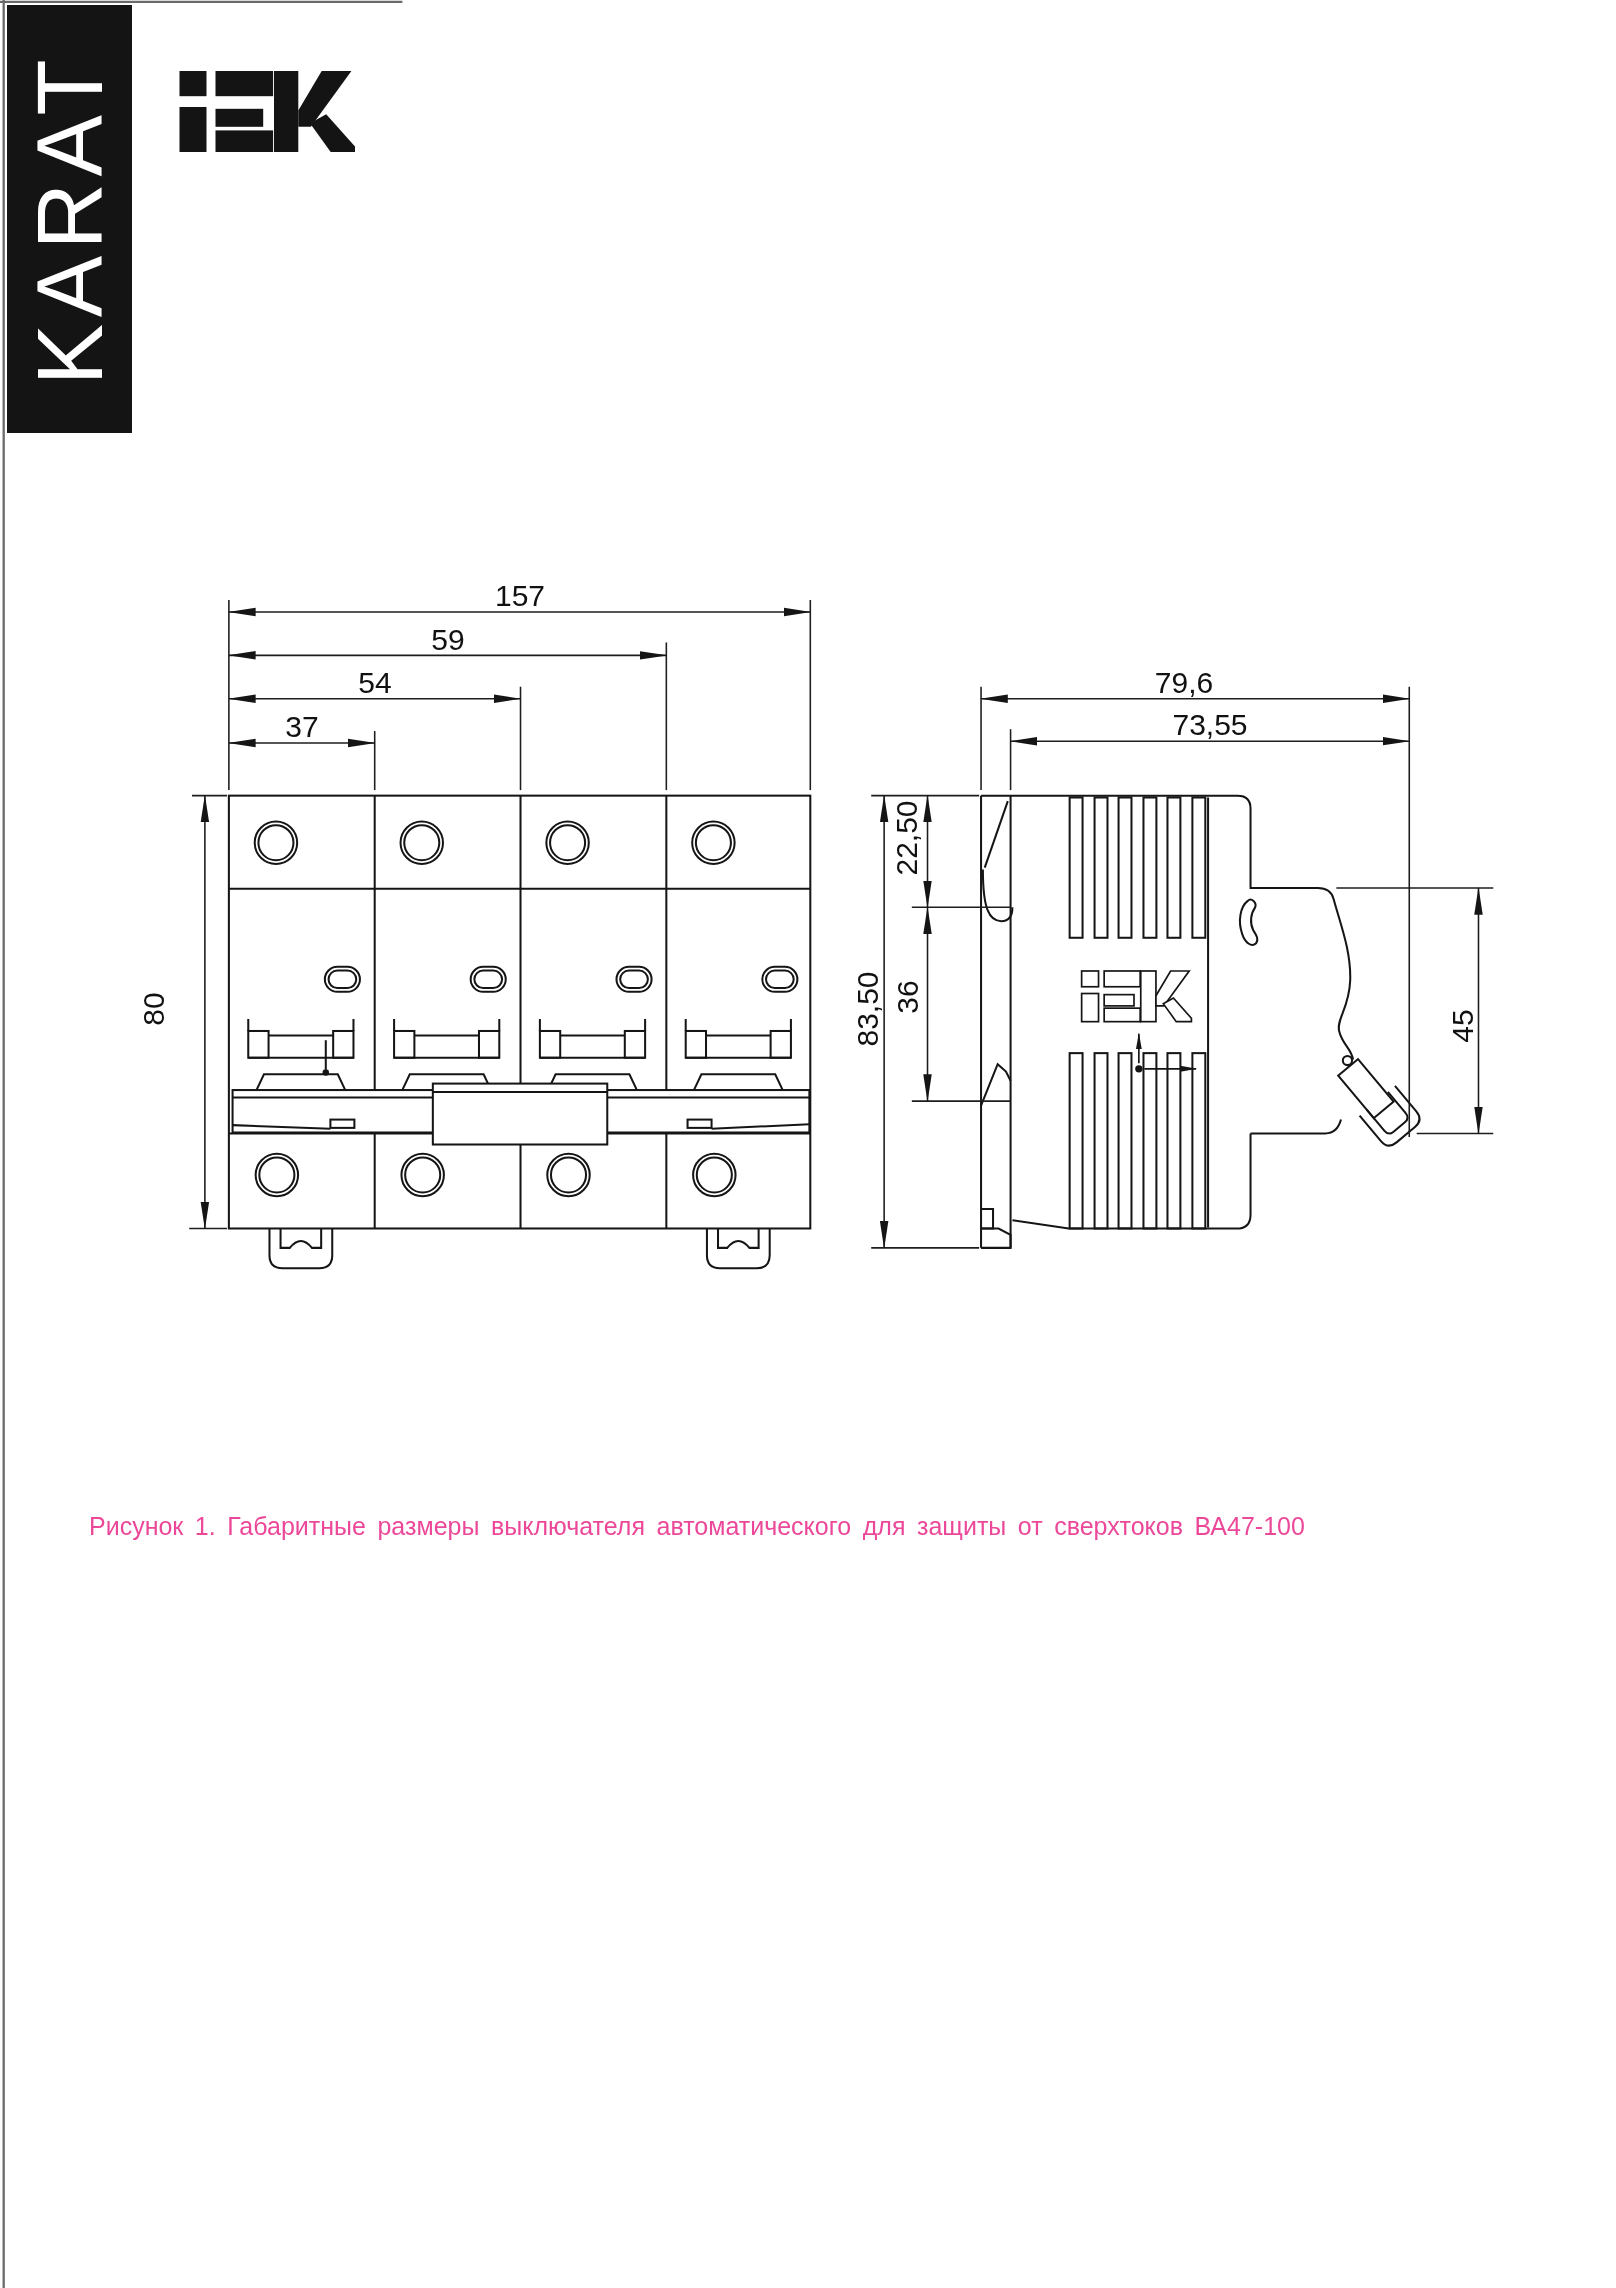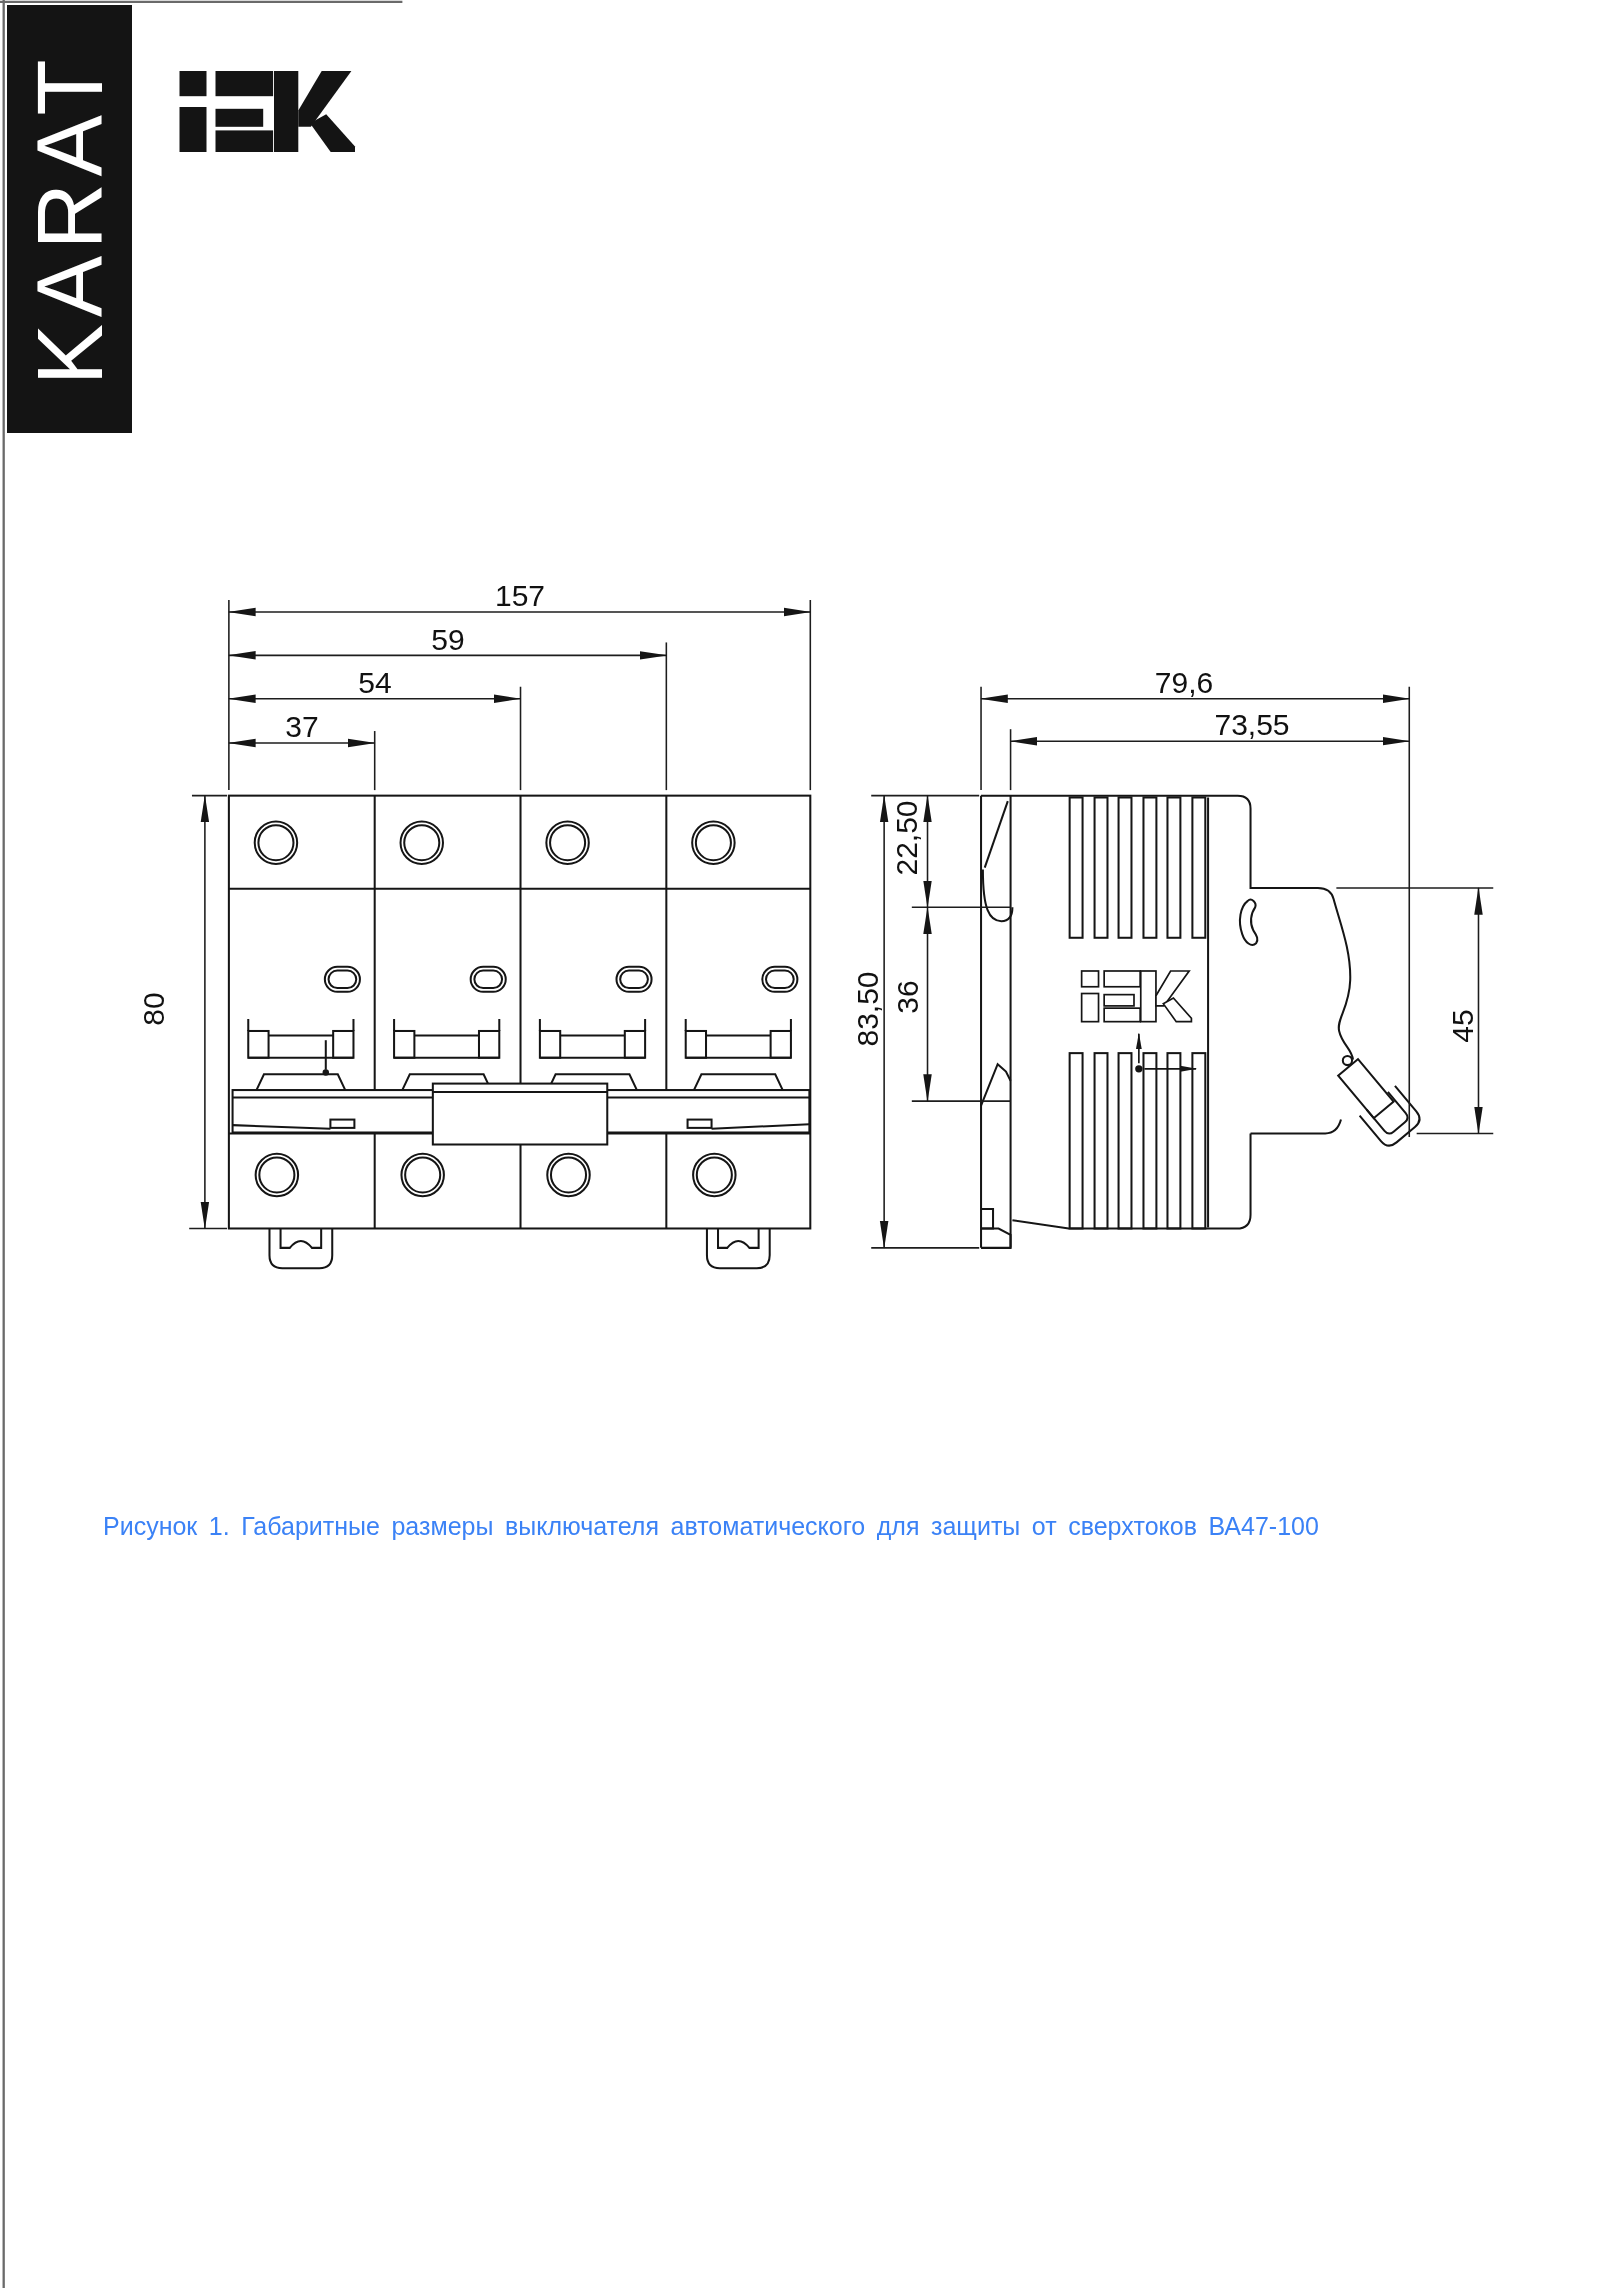--- a/index.html
+++ b/index.html
@@ -11,22 +11,22 @@
   #banner .vtext{
     position:absolute;left:50%;top:50%;
     transform:translate(-50%,-50%) rotate(-90deg);
     color:#ffffff;font-size:92px;letter-spacing:6.5px;line-height:1;
     white-space:nowrap;font-family:"Liberation Sans",sans-serif;}
   
   .dimlabel{position:absolute;font-size:30px;color:#111;white-space:nowrap;
     transform:translate(-50%,-50%);line-height:1;}
   .dimlabel.rot{transform:translate(-50%,-50%) rotate(-90deg);}
   
-  #caption{left:103px;top:1512px;width:1440px;font-size:25px;word-spacing:4.6px;
-    color:#3b82f6;}
+  #caption{left:89px;top:1512px;width:1440px;font-size:25px;word-spacing:4.6px;
+    color:#ec4899;}
   svg{display:block;}
 </style>
 </head>
 <body>
 
 <svg class="abs" style="left:0;top:0" width="1616" height="2289" viewBox="0 0 1751 2480">
   <line x1="4" y1="0" x2="4" y2="2480" stroke="#6a6a6a" stroke-width="2.5"></line>
   <line x1="0" y1="2" x2="436" y2="2" stroke="#6a6a6a" stroke-width="2.5"></line>
 </svg>
 
@@ -214,20 +214,20 @@
     <line x1="1602" y1="962" x2="1602" y2="1228" marker-start="url(#arr)" marker-end="url(#arr)"></line>
   </g>
 </svg>
 
 <span class="dimlabel" style="left:520px;top:596px">157</span>
 <span class="dimlabel" style="left:448px;top:640px">59</span>
 <span class="dimlabel" style="left:375px;top:683px">54</span>
 <span class="dimlabel" style="left:302px;top:727px">37</span>
 <span class="dimlabel rot" style="left:154px;top:1009px">80</span>
 <span class="dimlabel" style="left:1184px;top:683px">79,6</span>
-<span class="dimlabel" style="left:1252px;top:725px">73,55</span>
+<span class="dimlabel" style="left:1210px;top:725px">73,55</span>
 <span class="dimlabel rot" style="left:907px;top:838px">22,50</span>
 <span class="dimlabel rot" style="left:908px;top:997px">36</span>
 <span class="dimlabel rot" style="left:868px;top:1009px">83,50</span>
 <span class="dimlabel rot" style="left:1463px;top:1026px">45</span>
 
 <div id="caption" class="abs">Рисунок 1. Габаритные размеры выключателя автоматического для защиты от сверхтоков ВА47-100</div>
 
 
 </body></html>

